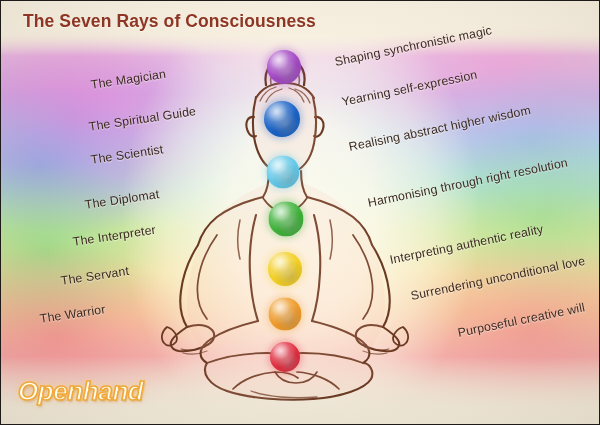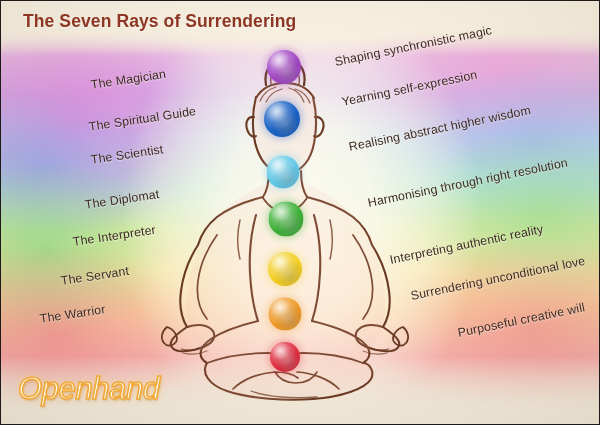--- a/index.html
+++ b/index.html
@@ -200,22 +200,22 @@
     background:
       radial-gradient(circle at 34% 28%, rgba(255,255,255,0.55) 0%, rgba(255,255,255,0.14) 34%, rgba(255,255,255,0) 58%),
       radial-gradient(circle at 68% 74%, rgba(0,0,0,0.16) 0%, rgba(0,0,0,0) 52%);
   }
 
   
   .logo {
     position: absolute;
     left: 17px;
     bottom: 17px;
-    font-size: 31px;
-    font-weight: normal;
+    font-size: 26px;
+    font-weight: bold;
     font-style: italic;
     letter-spacing: -0.4px;
     color: #fffdf4;
     -webkit-text-stroke: 1.6px #f0a838;
     text-shadow:
        0 0 6px rgba(255,200,110,0.85),
        1px 2px 2px rgba(150,90,20,0.30);
   }
 </style>
 </head>
@@ -357,21 +357,21 @@
   <div>
     <div class="chakra" style="left: 283px; top: 66px; width: 34px; height: 34px; background: radial-gradient(circle at 36% 30%, rgba(255, 255, 255, 0.6) 0%, rgba(255, 255, 255, 0.1) 30%, rgba(255, 255, 255, 0) 52%), radial-gradient(circle at 62% 66%, rgba(255, 255, 255, 0.26) 0%, rgba(255, 255, 255, 0) 40%), rgb(163, 73, 196); box-shadow: rgba(163, 73, 196, 0.333) 0px 0px 7px 2px;"></div>
     <div class="chakra" style="left: 281px; top: 118px; width: 36px; height: 36px; background: radial-gradient(circle at 36% 30%, rgba(255, 255, 255, 0.6) 0%, rgba(255, 255, 255, 0.1) 30%, rgba(255, 255, 255, 0) 52%), radial-gradient(circle at 62% 66%, rgba(255, 255, 255, 0.26) 0%, rgba(255, 255, 255, 0) 40%), rgb(27, 99, 198); box-shadow: rgba(27, 99, 198, 0.333) 0px 0px 7px 2px;"></div>
     <div class="chakra" style="left: 282px; top: 171px; width: 33px; height: 33px; background: radial-gradient(circle at 36% 30%, rgba(255, 255, 255, 0.6) 0%, rgba(255, 255, 255, 0.1) 30%, rgba(255, 255, 255, 0) 52%), radial-gradient(circle at 62% 66%, rgba(255, 255, 255, 0.26) 0%, rgba(255, 255, 255, 0) 40%), rgb(99, 201, 232); box-shadow: rgba(99, 201, 232, 0.333) 0px 0px 7px 2px;"></div>
     <div class="chakra" style="left: 285px; top: 218px; width: 35px; height: 35px; background: radial-gradient(circle at 36% 30%, rgba(255, 255, 255, 0.6) 0%, rgba(255, 255, 255, 0.1) 30%, rgba(255, 255, 255, 0) 52%), radial-gradient(circle at 62% 66%, rgba(255, 255, 255, 0.26) 0%, rgba(255, 255, 255, 0) 40%), rgb(63, 178, 58); box-shadow: rgba(63, 178, 58, 0.333) 0px 0px 7px 2px;"></div>
     <div class="chakra" style="left: 284px; top: 268px; width: 34px; height: 34px; background: radial-gradient(circle at 36% 30%, rgba(255, 255, 255, 0.6) 0%, rgba(255, 255, 255, 0.1) 30%, rgba(255, 255, 255, 0) 52%), radial-gradient(circle at 62% 66%, rgba(255, 255, 255, 0.26) 0%, rgba(255, 255, 255, 0) 40%), rgb(243, 207, 37); box-shadow: rgba(243, 207, 37, 0.333) 0px 0px 7px 2px;"></div>
     <div class="chakra" style="left: 284px; top: 313px; width: 33px; height: 33px; background: radial-gradient(circle at 36% 30%, rgba(255, 255, 255, 0.6) 0%, rgba(255, 255, 255, 0.1) 30%, rgba(255, 255, 255, 0) 52%), radial-gradient(circle at 62% 66%, rgba(255, 255, 255, 0.26) 0%, rgba(255, 255, 255, 0) 40%), rgb(239, 155, 42); box-shadow: rgba(239, 155, 42, 0.333) 0px 0px 7px 2px;"></div>
     <div class="chakra" style="left: 284px; top: 356px; width: 30px; height: 30px; background: radial-gradient(circle at 36% 30%, rgba(255, 255, 255, 0.6) 0%, rgba(255, 255, 255, 0.1) 30%, rgba(255, 255, 255, 0) 52%), radial-gradient(circle at 62% 66%, rgba(255, 255, 255, 0.26) 0%, rgba(255, 255, 255, 0) 40%), rgb(224, 47, 65); box-shadow: rgba(224, 47, 65, 0.333) 0px 0px 7px 2px;"></div>
   </div>
 
-  <div class="poster-title">The Seven Rays of Surrendering</div>
+  <div class="poster-title">The Seven Rays of Consciousness</div>
 
   <div class="ray-label left" style="left: 90px; top: 77px;">The Magician</div>
   <div class="ray-label left" style="left: 88px; top: 119px;">The Spiritual Guide</div>
   <div class="ray-label left" style="left: 90px; top: 152px;">The Scientist</div>
   <div class="ray-label left" style="left: 84px; top: 197px;">The Diplomat</div>
   <div class="ray-label left" style="left: 72px; top: 234px;">The Interpreter</div>
   <div class="ray-label left" style="left: 60px; top: 273px;">The Servant</div>
   <div class="ray-label left" style="left: 39px; top: 311px;">The Warrior</div>
 
   <div class="ray-label right" style="left: 334px; top: 54px;">Shaping synchronistic magic</div>

